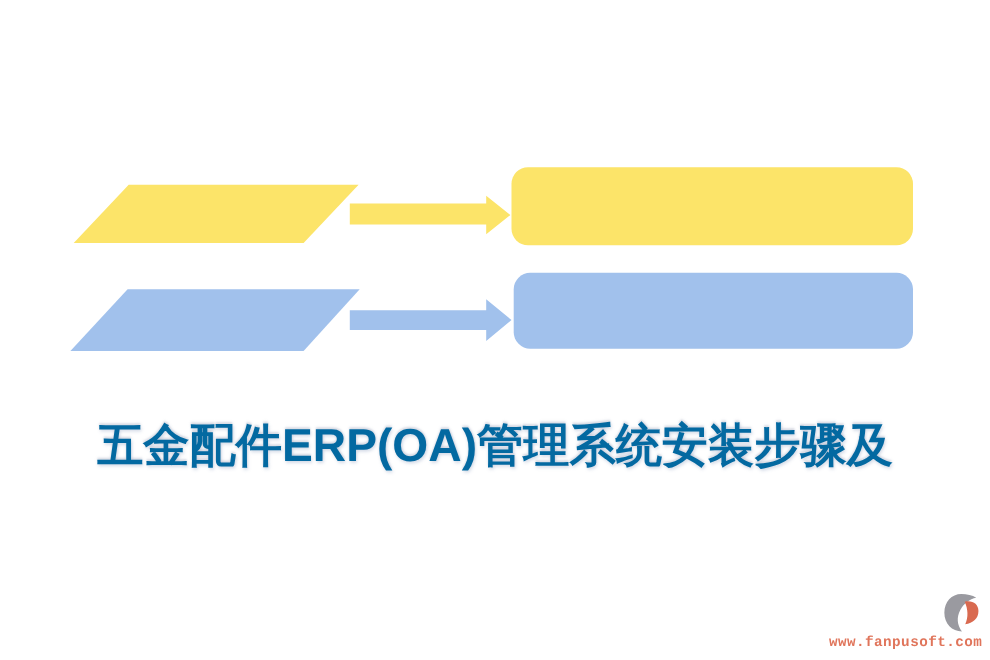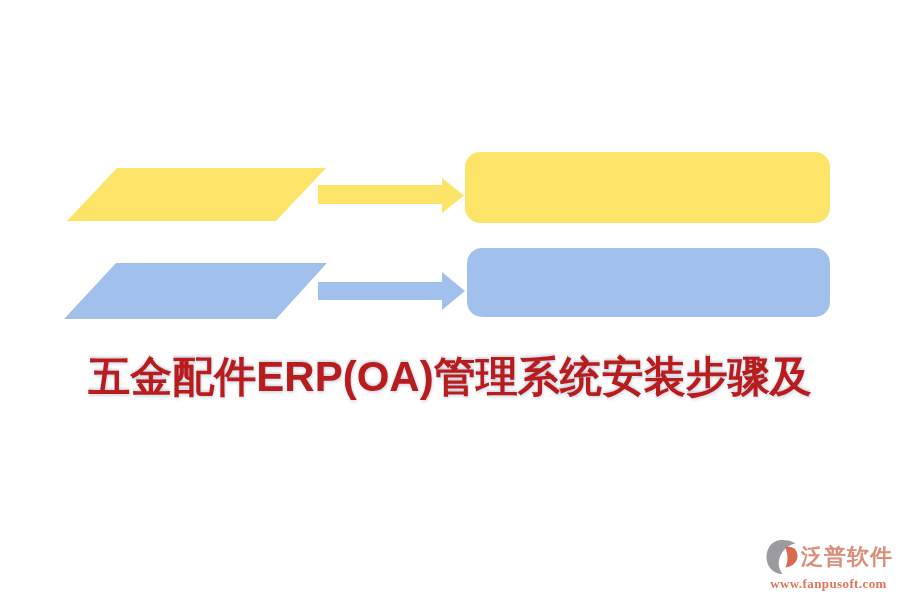--- a/index.html
+++ b/index.html
@@ -57,21 +57,21 @@
     margin-right: 1px;
   }
   .wm-brand {
     font-size: 22px;
     font-weight: bold;
     letter-spacing: 1px;
     line-height: 26px;
     white-space: nowrap;
   }
   .wm-url {
-    font-family: Liberation Serif, serif;
+    font-family: Liberation Mono, monospace;
     font-size: 13px;
     font-weight: bold;
     letter-spacing: 0.4px;
     line-height: 15px;
     white-space: nowrap;
   }
 </style>
 </head>
 <body>
 
@@ -85,28 +85,27 @@
       <rect x="465" y="152" width="365" height="71" rx="15" ry="15" fill="#FCE469"></rect>
     </g>
 
     <g>
       <polygon points="116,263 327,263 276,319 64,319" fill="#A1C1EC"></polygon>
       <polygon points="318,282 442,282 442,272 465,291 442,310 442,300 318,300" fill="#A1C1EC"></polygon>
       <rect x="467" y="248" width="363" height="69" rx="15" ry="15" fill="#A1C1EC"></rect>
     </g>
   </svg>
 
-  <div class="title-block" style="color: #b91c1c;">
+  <div class="title-block" style="color: #0369a1; margin-top: 28px;">
     <span class="title-line">五金配件ERP(OA)管理系统安装步骤及</span>
   </div>
 
   <div class="watermark">
     <div class="wm-top">
       <svg class="wm-icon" viewBox="0 0 36 38">
         <path d="M18 2 C9 2 2.5 9 2.5 19 C2.5 29 9.5 36 18.5 36 C14 30 13.5 23 17 16.5 C20 11 25.5 6.5 31.5 5.5 C28 3 23 2 18 2 Z" fill="#9A9AA0"></path>
         <path d="M21 9 C28 7.5 33.5 11 33.5 17.5 C33.5 24.5 28.5 28.5 21.5 29.5 C24.5 23 24 15.5 21 9 Z" fill="#D96A50"></path>
       </svg>
-      <span class="wm-brand" style="color: rgb(219, 142, 121);">泛普软件</span>
     </div>
     <div class="wm-url" style="color: rgb(224, 117, 91);">www.fanpusoft.com</div>
   </div>
 
 </div>
 
 </body></html>

